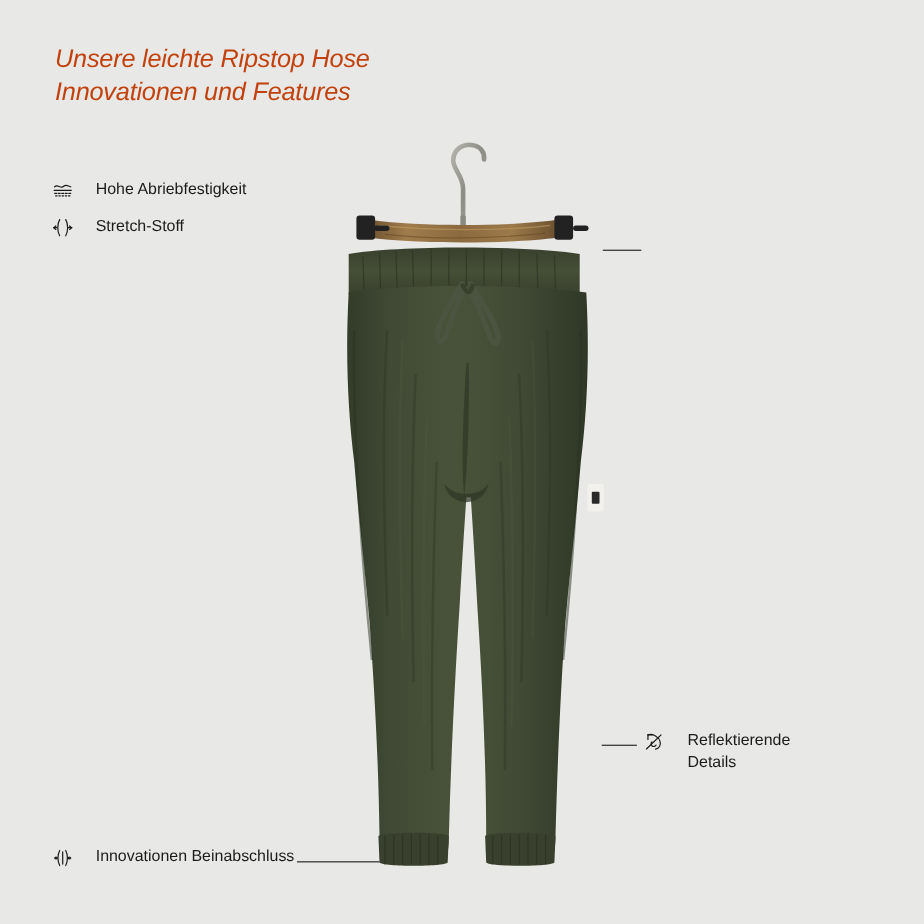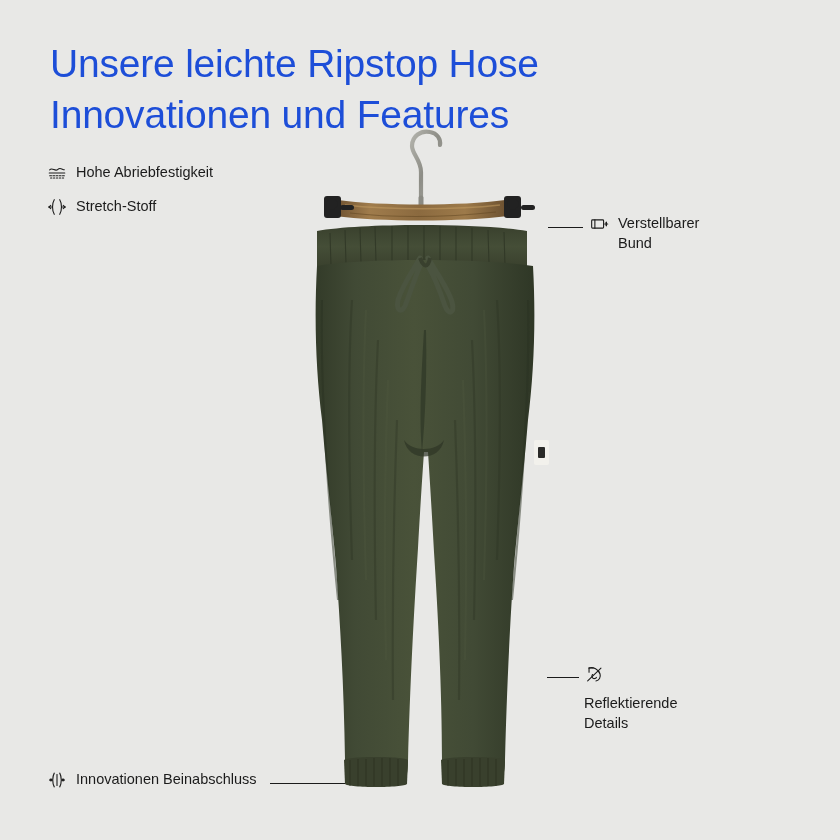--- a/index.html
+++ b/index.html
@@ -19,54 +19,55 @@
     height: 840px;
     background: #e8e8e6;
   }
 
   
   .headline {
     position: absolute;
     left: 50px;
     top: 38px;
     width: 720px;
-    color: #1d4ed8;
-    font-size: 39px;
+    color: #c2410c;
+    font-size: 23px;
     line-height: 1.32;
     font-weight: 400;
     letter-spacing: -0.2px;
     white-space: pre-line;
+    font-style: italic;
   }
 
   
   .callout {
     position: absolute;
     display: flex;
     align-items: flex-start;
-    gap: 8px;
+    gap: 19px;
     color: #1b1b1b;
     font-size: 14.5px;
     line-height: 1.35;
   }
   .callout .label {
     white-space: pre-line;
     padding-top: 1px;
   }
   .callout .ico {
     flex: 0 0 auto;
     width: 22px;
     height: 22px;
     display: block;
   }
   .callout.left .ico { margin-top: 0px; }
 
   .c-abrieb   { left: 46px;  top: 162px; }
   .c-stretch  { left: 46px;  top: 196px; justify-content: space-between; }
   .c-bund     { left: 588px; top: 213px; }
-  .c-reflekt  { left: 584px; top: 663px; flex-direction: column; }
+  .c-reflekt  { left: 584px; top: 663px; }
   .c-beinab   { left: 46px;  top: 769px; }
 
   
   .leader {
     position: absolute;
     background: #1b1b1b;
     height: 1px;
   }
   .l-bund    { left: 548px; top: 227px; width: 35px; }
   .l-reflekt { left: 547px; top: 677px; width: 32px; }
@@ -270,33 +271,20 @@
         <path d="M15 4 C17.5 8 17.5 16 15 20"></path>
         <path d="M3 12 h3.2"></path>
         <path d="M17.8 12 h3.2"></path>
         <path d="M5.2 10.3 L3.2 12 L5.2 13.7"></path>
         <path d="M18.8 10.3 L20.8 12 L18.8 13.7"></path>
       </g>
     </svg>
     <span class="label">Stretch-Stoff</span>
   </div>
 
-  <div class="callout right c-bund">
-    <svg class="ico" viewBox="0 0 24 24">
-      <g fill="none" stroke="#1b1b1b" stroke-width="1.2" stroke-linecap="round" stroke-linejoin="round">
-        <rect x="4" y="7.5" width="13" height="9" rx="1"></rect>
-        <path d="M7.5 7.5 v9"></path>
-        <path d="M20 10 v4"></path>
-        <path d="M18.2 12 h3.3"></path>
-        <path d="M19.9 10.4 v3.2"></path>
-      </g>
-    </svg>
-    <span class="label">Verstellbarer
-Bund</span>
-  </div>
 
   <div class="callout right c-reflekt">
     <svg class="ico" viewBox="0 0 24 24">
       <g fill="none" stroke="#1b1b1b" stroke-width="1.2" stroke-linecap="round">
         <path d="M5.5 5.5 C10 4 16 7 17.5 12 C18.6 15.8 16.5 19 13 19.6"></path>
         <path d="M5.5 5.5 L5.5 10"></path>
         <path d="M5.5 5.5 L10 5.5"></path>
         <path d="M4 19.5 L18.5 5.5"></path>
         <path d="M9.5 12.5 a2.6 2.6 0 1 0 4 3.2"></path>
       </g>

